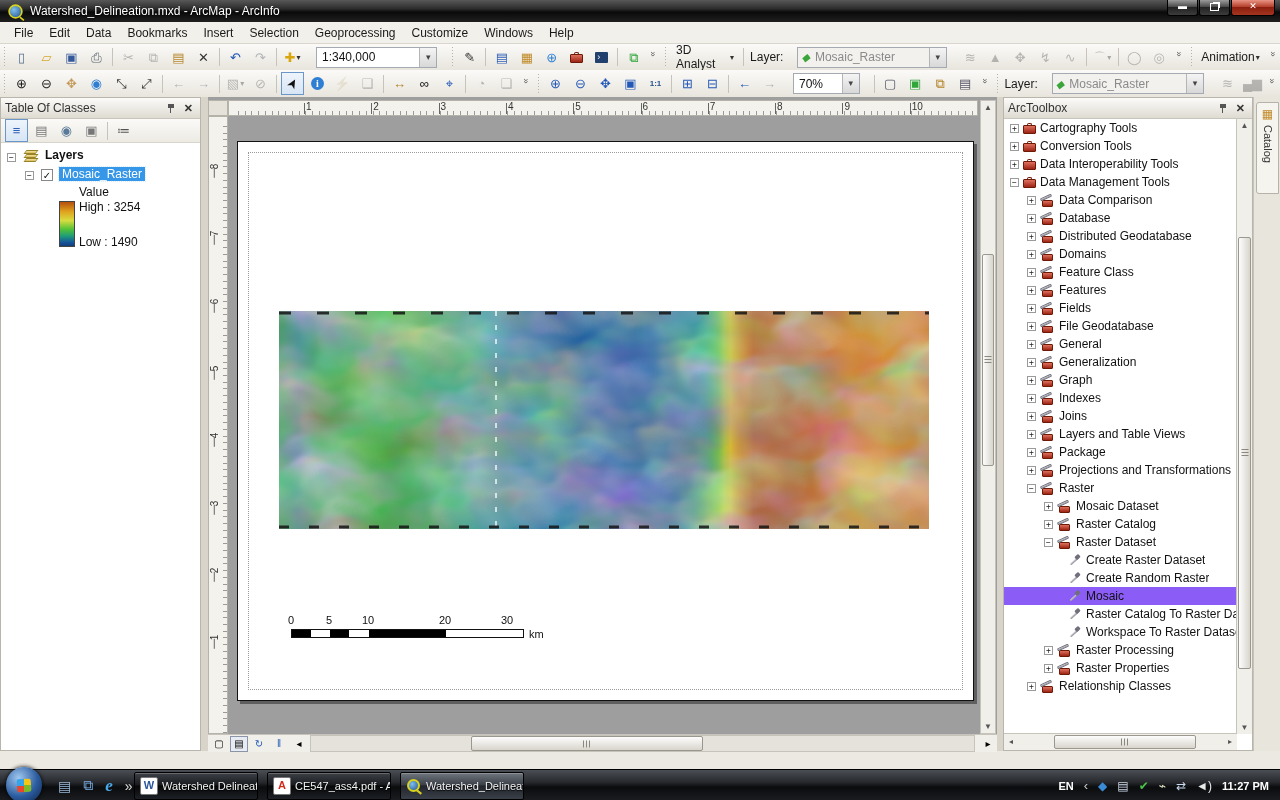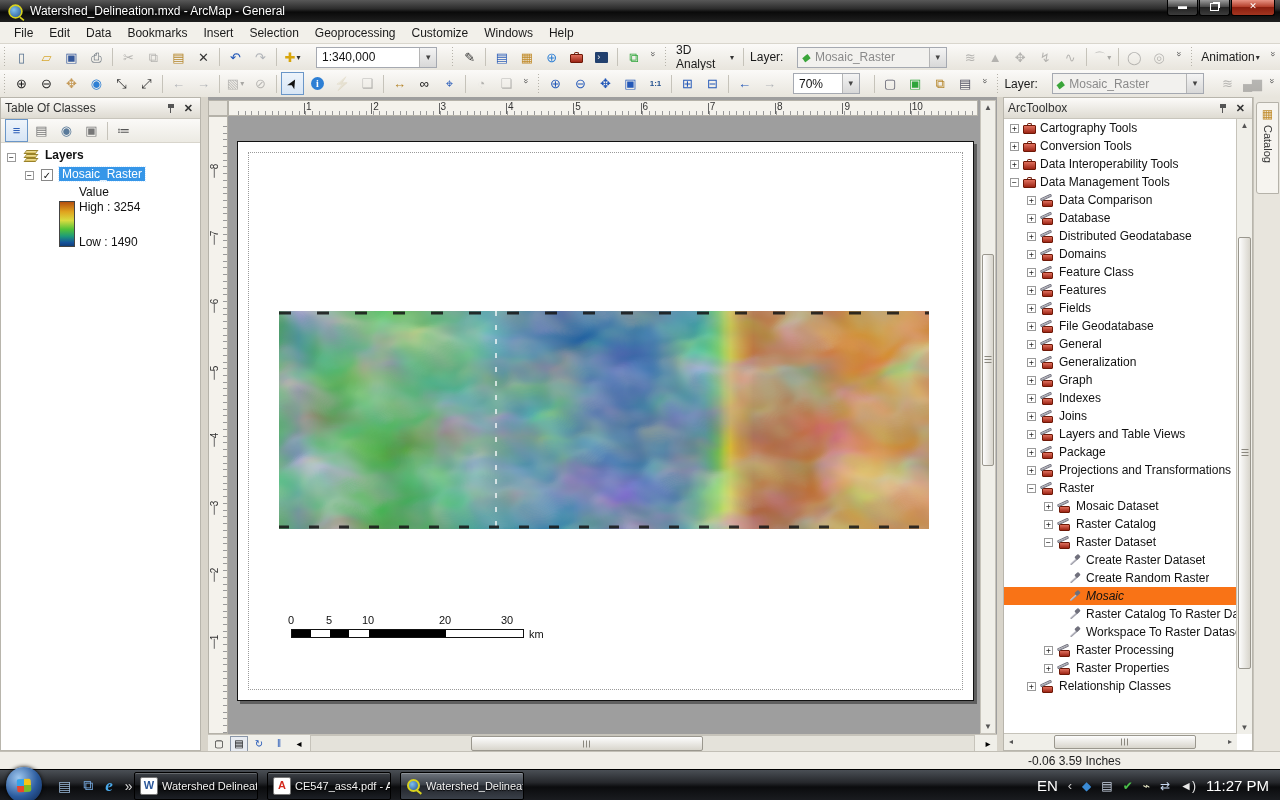--- a/index.html
+++ b/index.html
@@ -125,21 +125,21 @@
   #hscroll-row{position:absolute;left:0;top:637px;width:789px;height:17px;background:#f0efe9;
     border-top:1px solid #c6c3ba;display:flex;align-items:center;}
   .viewbtn{width:16px;height:14px;margin-left:2px;display:inline-flex;align-items:center;justify-content:center;
     font-size:10px;border:1px solid transparent;}
   .viewbtn.boxed{border:1px solid #8a96a8;background:#e8ecf2;}
   
   #splitR{position:absolute;left:997px;top:97px;width:6px;height:654px;background:#d8d4ca;}
   #toolbox{left:1003px;top:97px;width:250px;height:654px;}
   #tbx-tree{position:absolute;left:0;top:21px;right:15px;bottom:16px;overflow:hidden;font-size:12px;color:#111;}
   .trow{height:18px;display:flex;align-items:center;white-space:nowrap;}
-  .trow.hl{background:#f97316;font-style:italic;}
+  .trow.hl{background:#8b5cf6;}
   .trow .exp{margin-right:4px;flex:0 0 auto;}
   .tico{display:inline-block;margin-right:4px;flex:0 0 auto;position:relative;}
   .i-toolbox{width:13px;height:9px;background:linear-gradient(#e0705e,#9c2414);border:1px solid #6e1806;
     border-radius:1px;position:relative;margin-top:2px;display:inline-block;box-sizing:border-box;}
   .i-toolbox::before{content:"";position:absolute;left:3px;right:3px;top:-3px;height:2px;
     border:1px solid #6e1806;border-bottom:none;border-radius:2px 2px 0 0;}
   .i-toolset{width:15px;height:13px;display:inline-block;}
   .tsbox{position:absolute;left:2px;bottom:0;width:11px;height:7px;background:linear-gradient(#e0705e,#9c2414);
     border:1px solid #6e1806;border-radius:1px;box-sizing:border-box;}
   .tsham{position:absolute;left:0;top:2px;width:12px;height:3px;background:linear-gradient(#d0d0d8,#8a8a95);
@@ -181,31 +181,31 @@
   .tklabel{color:#f2f2f2;font-size:11px;white-space:nowrap;overflow:hidden;margin-left:4px;text-shadow:0 1px 1px #000;}
   .tkic{flex:0 0 16px;height:16px;margin-left:5px;text-align:center;font-size:11px;font-weight:bold;line-height:15px;}
   .tkic.word{background:#fff;border:1px solid #777;color:#2b579a;border-radius:2px;}
   .tkic.pdf{background:#fff;border:1px solid #777;color:#d42a1e;border-radius:2px;}
   .tkic.arcmap{position:relative;}
   .tkic.arcmap::before{content:"";position:absolute;left:1px;top:1px;width:9px;height:9px;border-radius:50%;
     border:2px solid #d8d21e;background:radial-gradient(circle at 35% 35%,#7ec0ee,#23518f);}
   .tkic.arcmap::after{content:"";position:absolute;right:0px;bottom:1px;width:6px;height:2px;background:#d8d21e;transform:rotate(38deg);}
   #tray{position:absolute;right:6px;top:0;height:31px;display:flex;align-items:center;}
   #tray .trayit{margin:0 5px;font-size:12px;}
-  #tray .ttxt{color:#fff;font-size:15px;}
+  #tray .ttxt{color:#fff;font-size:11px;font-weight:bold;}
   #tray .chv{font-size:13px;}
 </style>
 </head>
 <body>
 
 <div id="screen">
 
   <div id="titlebar">
     <span class="arcmap-ico"></span>
-    <span id="title-text">Watershed_Delineation.mxd - ArcMap - General</span>
+    <span id="title-text">Watershed_Delineation.mxd - ArcMap - ArcInfo</span>
     <div id="winbtns">
       <span class="wbtn">▬</span>
       <span class="wbtn"><span class="rbox"></span></span>
       <span class="wbtn close">✕</span>
     </div>
   </div>
 
   <div id="menubar">
       <span class="mitem">File</span>
       <span class="mitem">Edit</span>
@@ -923,23 +923,20 @@
     </div>
   </div>
 
   <div id="catstrip">
     <div id="cattab">
       <span class="cico">▦</span>
       <span class="vtxt">Catalog</span>
     </div>
   </div>
 
-  <div id="statusbar">
-    <span id="coords">-0.06  3.59 Inches</span>
-  </div>
 
   <div id="taskbar">
     <div id="orb">
         <span class="flag"></span>
       </div>
     <div id="quick">
         <span class="trayit" style="color: rgb(154, 184, 216);">▤</span>
         <span class="trayit" style="color: rgb(122, 176, 232);">⧉</span>
         <span class="trayit ie" style="color: rgb(74, 168, 232);">e</span>
         <span class="trayit" style="color: rgb(221, 221, 221);">»</span>

